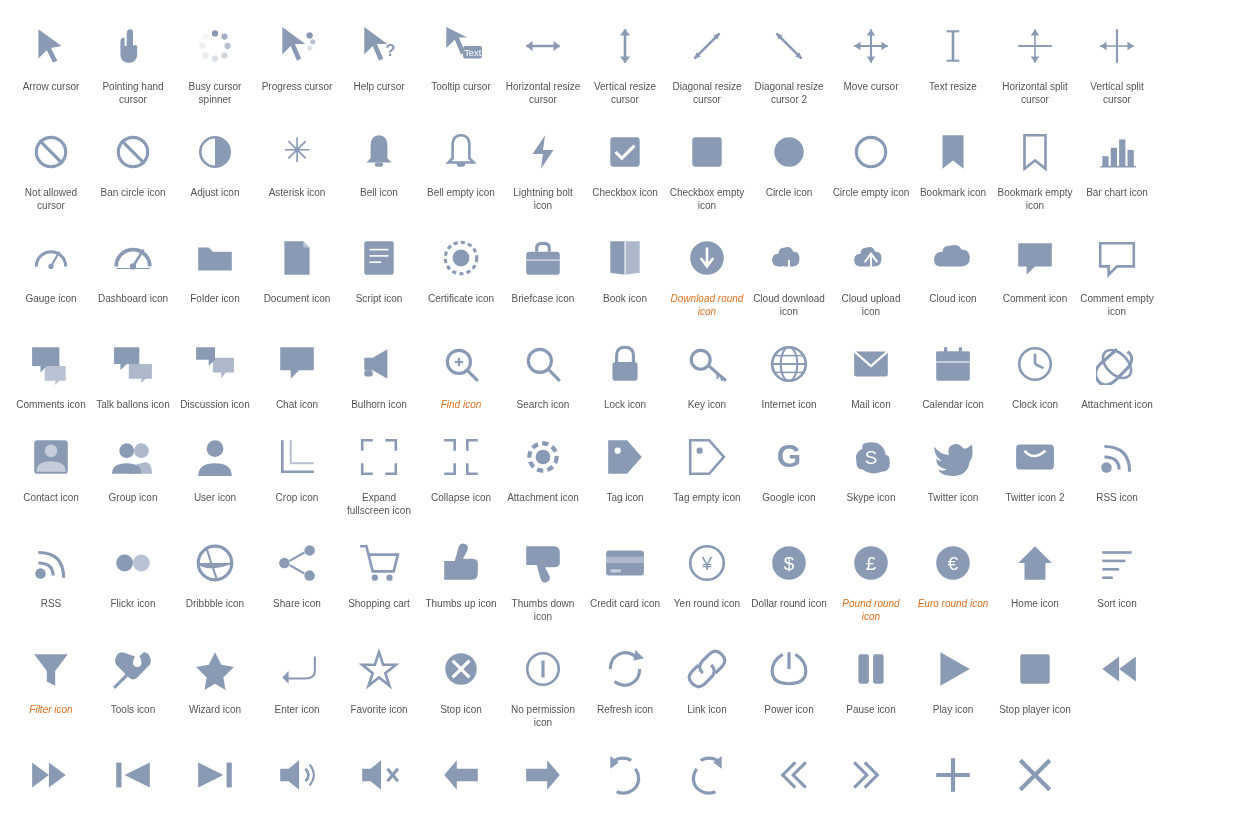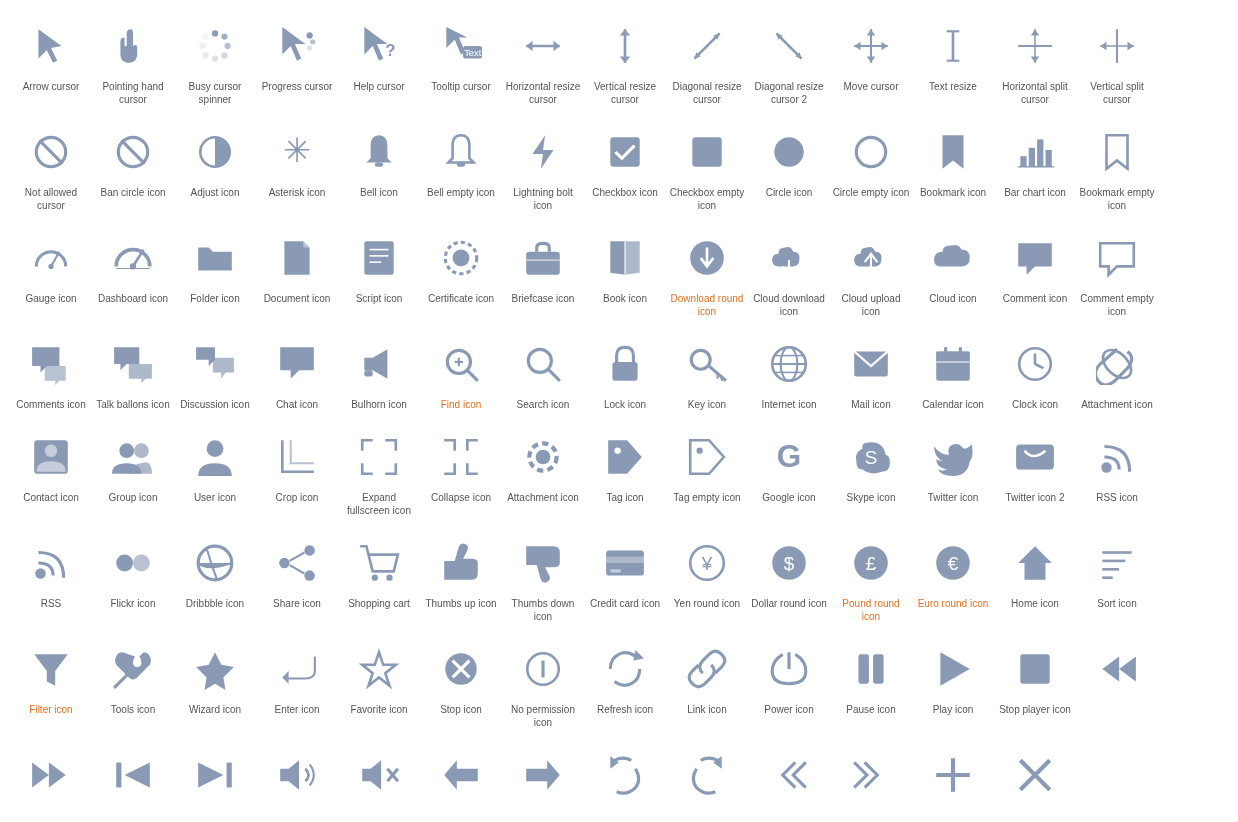--- a/index.html
+++ b/index.html
@@ -41,21 +41,21 @@
       fill: #8a9ab5;
     }
     .icon-label {
       margin-top: 4px;
       font-size: 10px;
       color: #555;
       line-height: 1.3;
       text-align: center;
       word-break: break-word;
     }
-    .icon-label.orange { color: #e07020; }
+    .icon-label.orange { color: #e07020; font-style: italic; }
   </style>
 </head>
 <body>
 
 <div class="icon-grid">
 <div class="icon-item">
       <div class="icon-symbol">
         <svg viewBox="0 0 40 40">
           <polygon points="8,4 8,32 16,24 22,36 26,34 20,22 30,20" fill="#8a9ab5"></polygon>
         </svg>
@@ -298,40 +298,40 @@
       <div class="icon-symbol">
         <svg viewBox="0 0 40 40">
           <path d="M10,4 L30,4 L30,36 L20,28 L10,36 Z" fill="#8a9ab5"></path>
         </svg>
       </div>
       <div class="icon-label">Bookmark icon</div>
     </div>
     <div class="icon-item">
       <div class="icon-symbol">
         <svg viewBox="0 0 40 40">
+          <path d="M10,4 L30,4 L30,36 L20,28 L10,36 Z" fill="none" stroke="#8a9ab5" stroke-width="2.5"></path>
+        </svg>
+      </div>
+      <div class="icon-label">Bookmark empty icon</div>
+    </div>
+    <div class="icon-item">
+      <div class="icon-symbol">
+        <svg viewBox="0 0 40 40">
           <rect x="6" y="24" width="6" height="10" fill="#8a9ab5"></rect>
           <rect x="14" y="16" width="6" height="18" fill="#8a9ab5"></rect>
           <rect x="22" y="8" width="6" height="26" fill="#8a9ab5"></rect>
           <rect x="30" y="18" width="6" height="16" fill="#8a9ab5"></rect>
           <line x1="4" y1="34" x2="38" y2="34" stroke="#8a9ab5" stroke-width="1.5"></line>
         </svg>
       </div>
       <div class="icon-label">Bar chart icon</div>
     </div>
     <div class="icon-item">
       <div class="icon-symbol">
         <svg viewBox="0 0 40 40">
-          <path d="M10,4 L30,4 L30,36 L20,28 L10,36 Z" fill="none" stroke="#8a9ab5" stroke-width="2.5"></path>
-        </svg>
-      </div>
-      <div class="icon-label">Bookmark empty icon</div>
-    </div>
-    <div class="icon-item">
-      <div class="icon-symbol">
-        <svg viewBox="0 0 40 40">
           <path d="M6,28 A14,14 0 0,1 34,28" stroke="#8a9ab5" stroke-width="3" fill="none"></path>
           <line x1="20" y1="28" x2="28" y2="14" stroke="#8a9ab5" stroke-width="2"></line>
           <circle cx="20" cy="28" r="2.5" fill="#8a9ab5"></circle>
         </svg>
       </div>
       <div class="icon-label">Gauge icon</div>
     </div>
     <div class="icon-item">
       <div class="icon-symbol">
         <svg viewBox="0 0 40 40">

